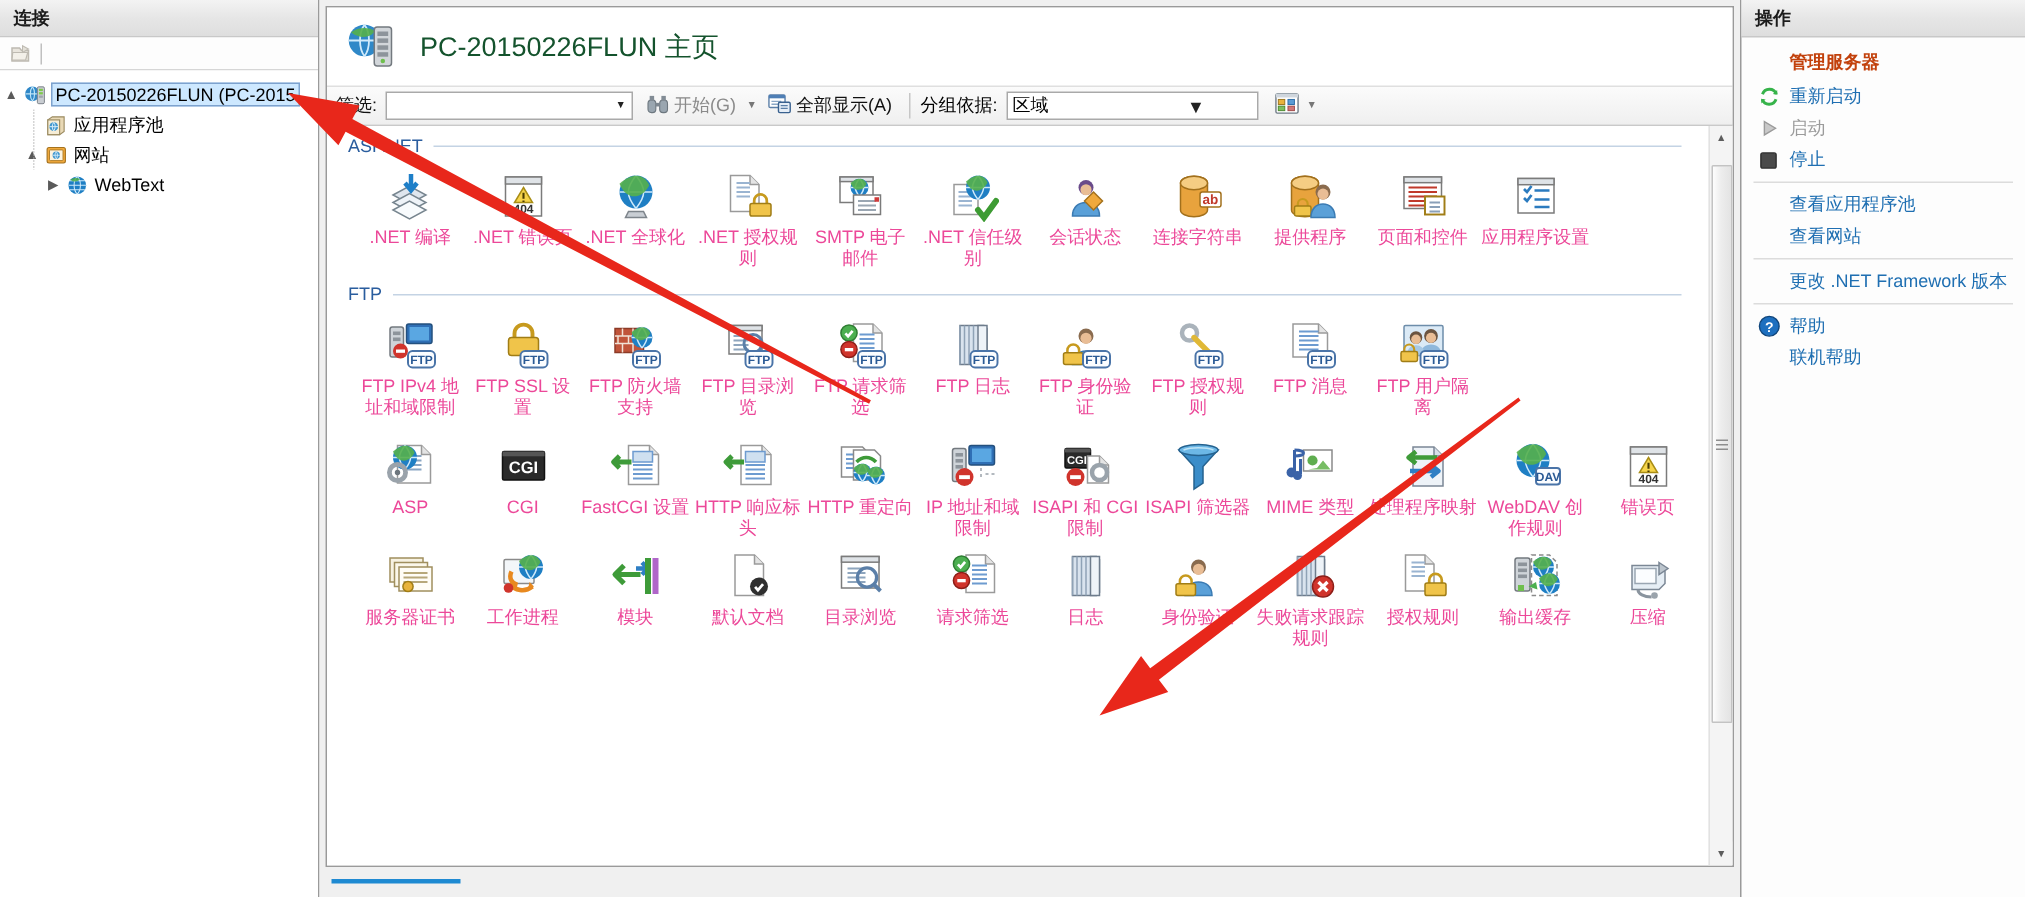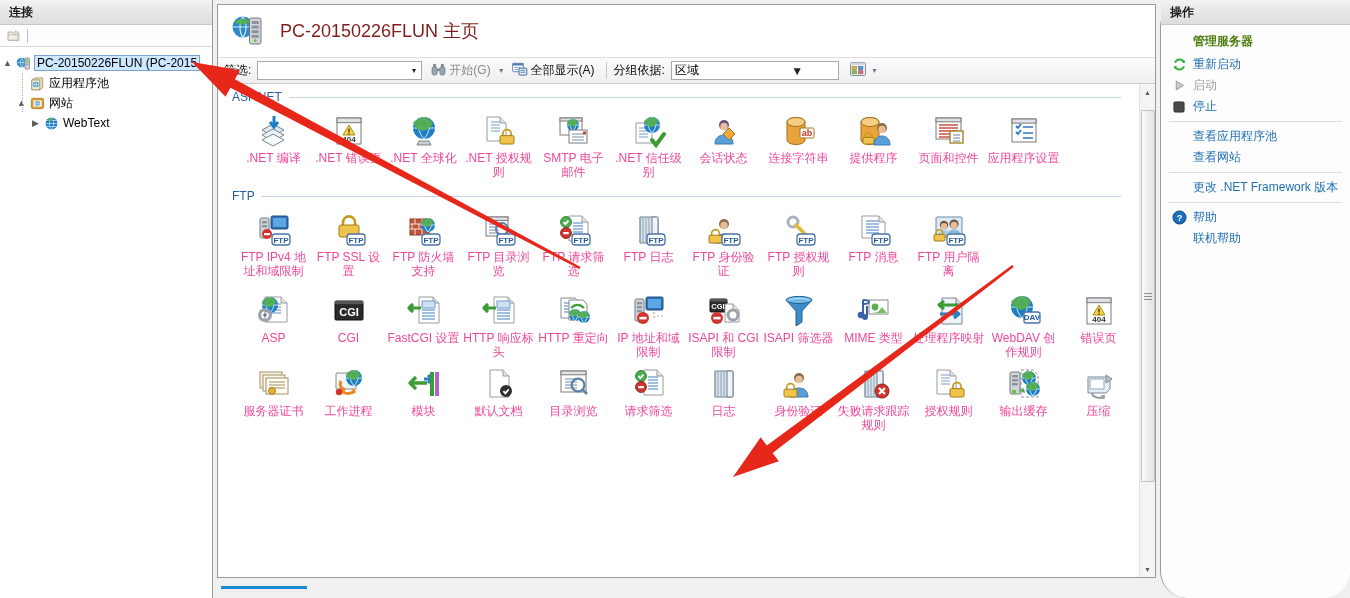--- a/index.html
+++ b/index.html
@@ -113,21 +113,21 @@
   }
   .page-title-bar {
     height: 52px;
     display: flex; align-items: center;
     padding-left: 12px;
     background: #ffffff;
     flex: 0 0 52px;
   }
   .page-title-icon { width: 36px; height: 34px; margin-right: 14px; }
   .page-title-text {
-    font-size: 18px; color: #7f1d1d;
+    font-size: 18px; color: #14532d;
     font-weight: normal;
   }
   .filter-bar {
     height: 27px;
     flex: 0 0 27px;
     background: linear-gradient(to bottom,#fbfbfb 0%, #efefef 100%);
     border-top: 1px solid #dfdfdf;
     border-bottom: 1px solid #c9c9c9;
     display: flex; align-items: center;
     padding: 0 6px;
@@ -255,25 +255,25 @@
     height: 3px; width: 86px;
     background: #1f8ad2;
   }
 
   
   .right-pane {
     width: 190px;
     height: 598px;
     background: #fdfdfd;
     border-left: 1px solid #9a9a9a;
-    display: flex; flex-direction: column; border-radius: 27px;
+    display: flex; flex-direction: column;
   }
   .actions-body { padding: 6px 0 0 0; }
   .act-group-title {
-    font-weight: bold; font-size: 12px; color: #4d7c0f;
+    font-weight: bold; font-size: 12px; color: #c2410c;
     padding: 2px 0 4px 32px;
   }
   .act-row {
     display: flex; align-items: center;
     height: 21px;
     padding-left: 9px;
   }
   .act-row .aicn {
     width: 18px; height: 16px; margin-right: 5px;
     display: flex; align-items: center; justify-content: center;

